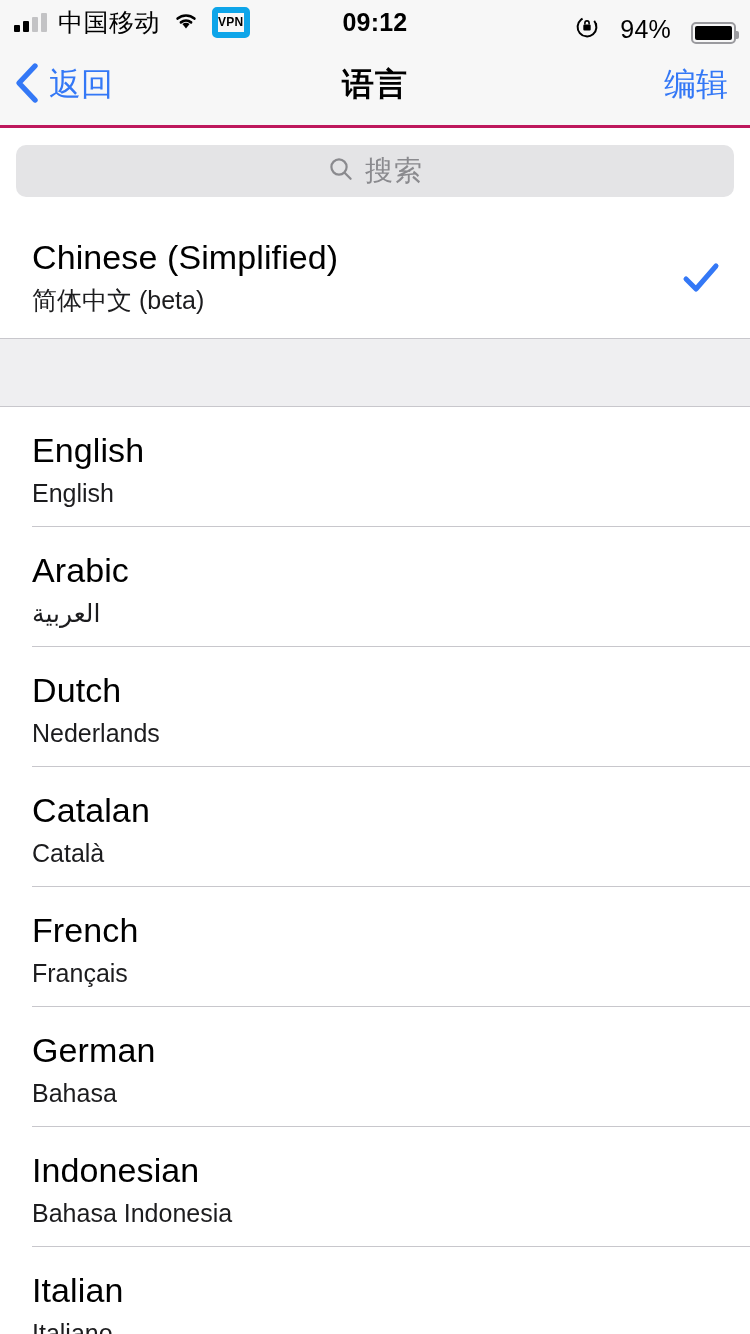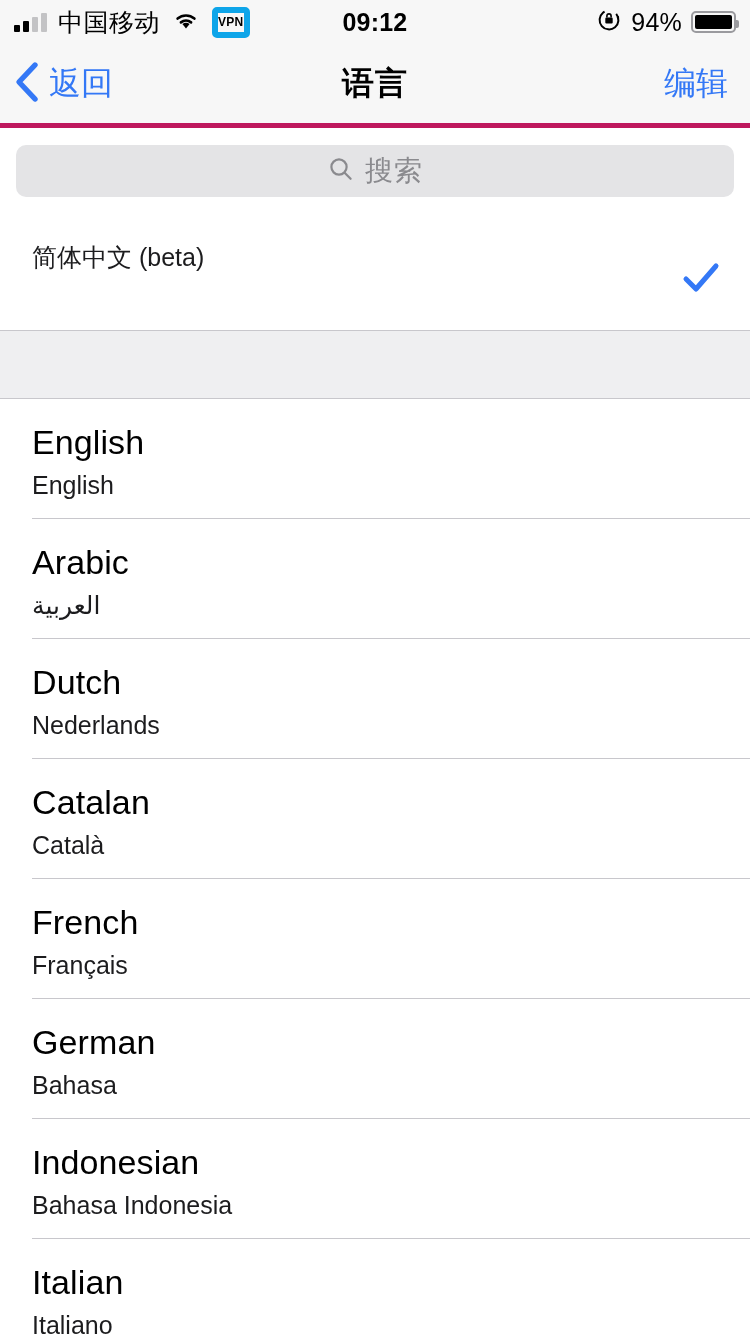--- a/index.html
+++ b/index.html
@@ -12,21 +12,21 @@
   }
   #screen { position:relative; width:750px; height:1334px; background:#4c1d95; }
 
   
   .statusbar {
     height:44px; background:#f7f7f7;
     display:flex; align-items:center;
     position:relative;
   }
   .sb-left  { display:flex; align-items:center; gap:11px; padding-left:14px; }
-  .sb-right { display:flex; align-items:center; gap:9px; position:absolute; right:14px; top:0; height:44px; }
+  .sb-right { display:flex; align-items:flex-end; gap:20px; position:absolute; right:14px; top:0; height:44px; }
   .sb-center{ position:absolute; left:0; right:0; top:0; height:44px;
               display:flex; align-items:center; justify-content:center; }
   .clock { font-size:25px; font-weight:bold; color:#000; letter-spacing:0.2px; }
   .carrier { font-size:25px; color:#000; letter-spacing:0.5px; }
   .batt-pct { font-size:25px; color:#000; letter-spacing:0.2px; }
 
   .bars { display:flex; align-items:flex-end; gap:3px; height:20px; }
   .bars i { display:block; width:6px; background:#000; border-radius:1px; }
   .bars i:nth-child(1){ height:7px; }
   .bars i:nth-child(2){ height:11px; }
@@ -44,21 +44,21 @@
   }
   .battery::after {
     content:""; position:absolute; right:-5px; top:7px;
     width:3px; height:8px; background:#9a9a9e; border-radius:0 2px 2px 0;
   }
   .battery span { display:block; height:100%; background:#000; border-radius:2px; }
 
   
   .navbar {
     height:84px; background:#f7f7f7;
-    border-bottom:5px solid #be185d;
+    border-bottom:3px solid #be185d;
     position:relative; display:flex; align-items:center;
   }
   .nav-back {
     display:flex; align-items:center; gap:9px;
     padding-left:14px; cursor:pointer;
   }
   .nav-back .label { font-size:32px; color:#3478f6; }
   .nav-title {
     position:absolute; left:0; right:0; text-align:center;
     font-size:32px; font-weight:bold; color:#000; letter-spacing:1px;
@@ -158,20 +158,21 @@
           <circle cx="12" cy="12" r="7.6" stroke="#8a8a8e" stroke-width="2.2" fill="none"></circle>
           <path d="M17.6 17.8l6 6" stroke="#8a8a8e" stroke-width="2.2" stroke-linecap="round"></path>
         </svg>
       </span>
       <span class="ph">搜索</span>
     </div>
   </div>
 
   <div>
     <div class="row selected">
+      <div class="name">Chinese (Simplified)</div>
       <div class="native">简体中文 (beta)</div>
       <span class="check">
         <svg width="40" height="40" viewBox="0 0 40 40">
           <path d="M5 21l10 10L35 8" stroke="#3478f6" stroke-width="5" fill="none" stroke-linecap="round" stroke-linejoin="round"></path>
         </svg>
       </span>
     </div>
   </div>
 
   <div class="section-gap"></div>

